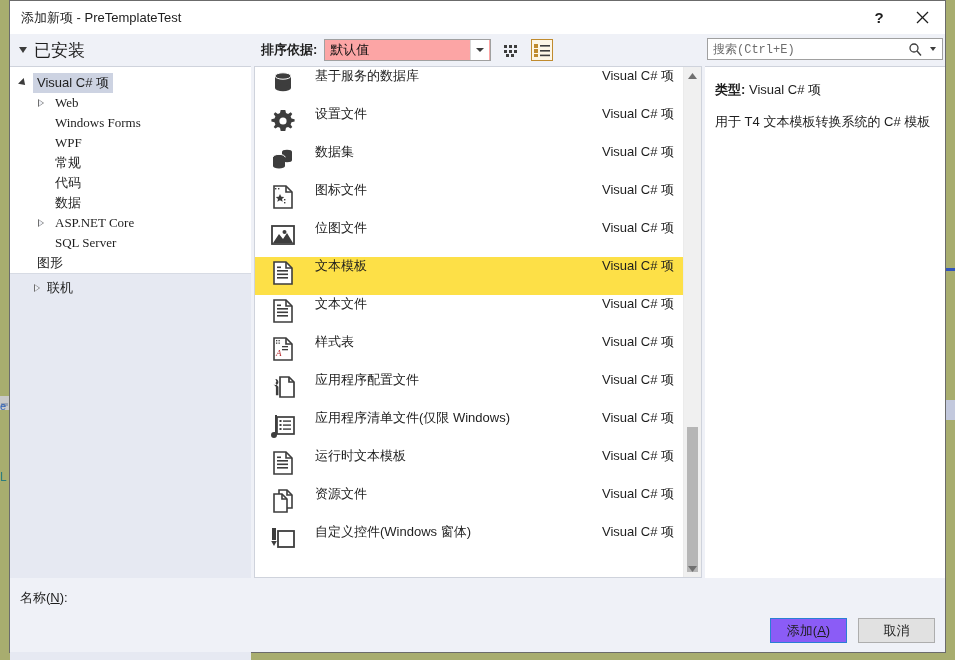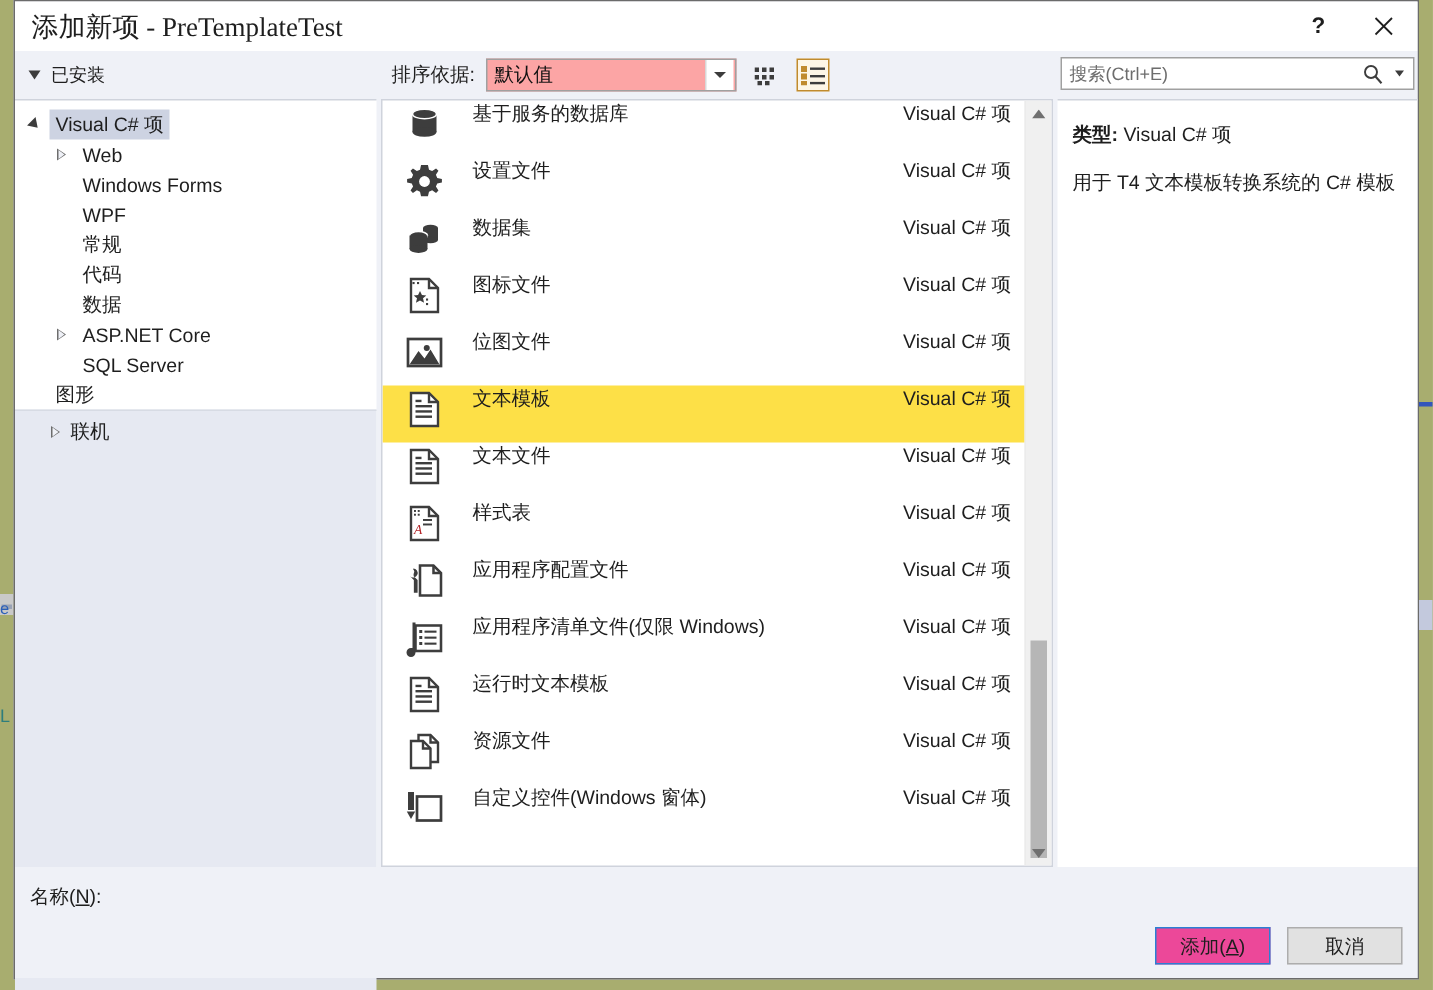--- a/index.html
+++ b/index.html
@@ -36,23 +36,22 @@
   .titlebar {
     height: 33px;
     background: #ffffff;
     display: flex;
     align-items: center;
     position: relative;
     flex: 0 0 auto;
   }
   .title-text {
     margin-left: 11px;
-    font-size: 18px;
+    font-size: 13px;
     color: #1e1e1e;
-    font-family: Liberation Serif, serif;
   }
   .win-btns { position:absolute; right:0; top:0; height:33px; display:flex; }
   .win-btn {
     width: 45px; height:33px;
     display:flex; align-items:center; justify-content:center;
     font-size: 14px; color:#1e1e1e;
     cursor: default;
   }
   .win-btn.help { font-size:15px; font-weight:bold; width:40px; }
   .win-btn.close { width:46px; }
@@ -67,21 +66,21 @@
     background: #eff1f7;
     position: relative;
   }
   .installed-hdr {
     width: 241px;
     height: 32px;
     display: flex;
     align-items: center;
     padding-left: 9px;
     box-sizing: border-box;
-    font-size: 12px;
+    font-size: 17px;
     color: #1e1e1e;
   }
   .tri {
     width: 0; height: 0;
     margin-right: 7px;
     display:inline-block;
   }
   .tri-down { border-left:4.5px solid transparent; border-right:4.5px solid transparent; border-top:6px solid #3c3c3c; }
   .tri-right-open { border-top:4.5px solid transparent; border-bottom:4.5px solid transparent; border-left:6px solid #3c3c3c; }
   .tri-hollow {
@@ -93,21 +92,21 @@
     content:""; position:absolute; left:-6px; top:-4.5px;
     width:0;height:0;
     border-top:4.5px solid transparent;border-bottom:4.5px solid transparent;border-left:6px solid #6d6d6d;
   }
   .tri-hollow::after{
     content:""; position:absolute; left:-5px; top:-3px;
     width:0;height:0;
     border-top:3px solid transparent;border-bottom:3px solid transparent;border-left:4px solid #eff1f7;
   }
 
-  .sortby-label { font-size:13px; color:#1e1e1e; margin-left:10px; }
+  .sortby-label { font-size:13px; color:#1e1e1e; margin-left:10px;font-weight:bold; }
   .sort-select {
     margin-left: 7px;
     width: 167px; height:22px;
     background:#fca5a5;
     border:1px solid #a0a0a0;
     display:flex; align-items:center;
     position: relative;
     box-sizing:border-box;
   }
   .sort-select .val { font-size:13px; color:#111; padding-left:5px; }
@@ -149,21 +148,21 @@
     height: 20px;
     display: flex;
     align-items: center;
     font-size: 13px;
     color: #1e1e1e;
     white-space: nowrap;
   }
   .tnode .lbl { padding: 1px 4px; }
   .tnode.sel .lbl { background:#cdd3e2; }
   .d0 { padding-left: 10px; }
-  .d1 { padding-left: 28px; }
+  .d1 { padding-left: 28px; font-family: Liberation Serif, serif; }
   .spacer-tri { width:6px; margin-right:7px; display:inline-block; }
 
   .online-sep {
     border-top: 1px solid #d7dbe4;
     background: #e6e9f2;
     flex: 0 0 auto;
     height: 100%;
   }
   .online-row {
     height: 28px;
@@ -221,21 +220,21 @@
   .info-line b { font-weight:bold; }
 
   
   .searchbox {
     position:absolute;
     left: 697px; top: 37px;
     width: 236px; height: 22px;
     background:#ffffff;
     border:1px solid #a0a0a0;
     box-sizing:border-box;
-    display:flex; align-items:center;
+    display:flex; align-items:center;font-family:Liberation Mono, monospace;
   }
   .searchbox .ph { font-size:12px; color:#6d6d6d; padding-left:5px; flex:1 1 auto; }
   .searchbox .sicon { width:26px; display:flex;align-items:center;justify-content:center; }
   .searchbox .sdrop { width:10px; display:flex;align-items:center;justify-content:center; padding-right:4px;}
   .searchbox .sdrop i { width:0;height:0;border-left:3.5px solid transparent;border-right:3.5px solid transparent;border-top:4px solid #3c3c3c; display:block;}
 
   
   .footer {
     flex: 0 0 auto;
     height: 74px;
@@ -269,21 +268,21 @@
     display:flex; gap:11px;
   }
   .dbtn {
     width: 77px; height:25px;
     display:flex; align-items:center; justify-content:center;
     font-size:13px; color:#1e1e1e;
     background:#e1e1e1;
     border:1px solid #adadad;
     box-sizing:border-box;
   }
-  .dbtn.primary { background:#ec4899; border:1px solid #2a7fd4; }
+  .dbtn.primary { background:#8b5cf6; border:1px solid #2a7fd4; }
   .dbtn u { text-decoration: underline; }
 
   .gray { fill:#3d3d3d; }
 </style>
 </head>
 <body>
 
 <div id="backdrop">
   <div class="vs-strip-left"></div>
   <div class="vs-mark-a"></div>

